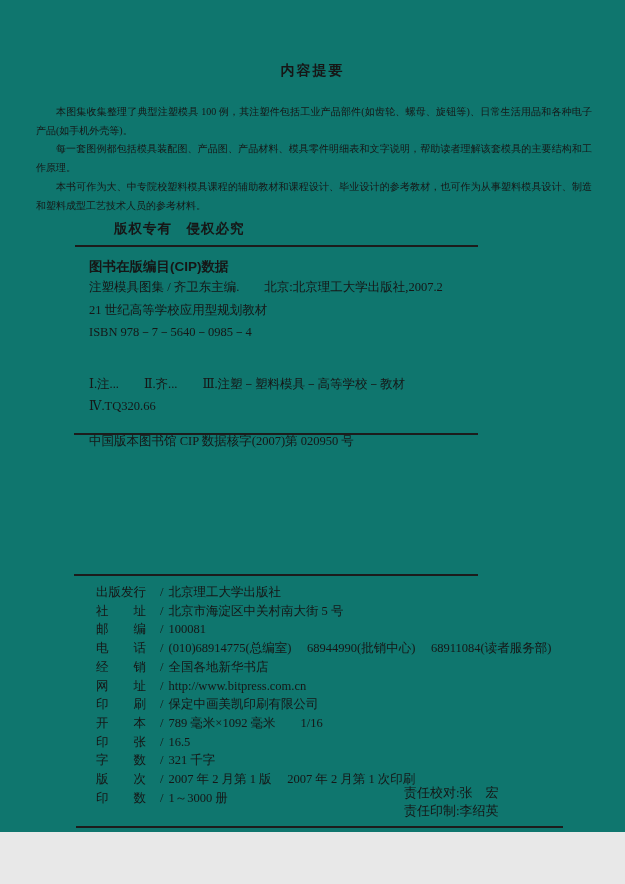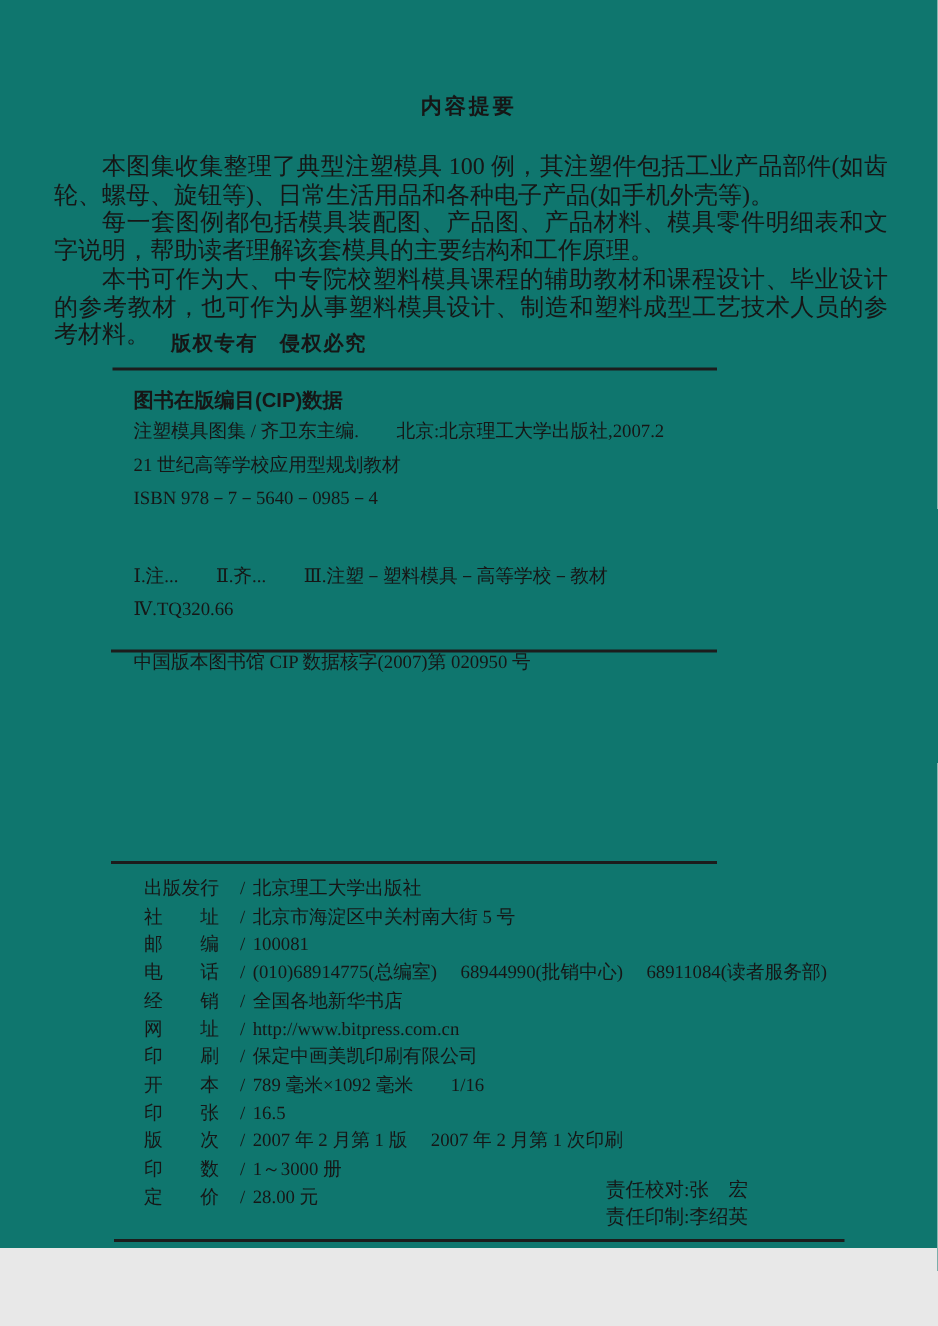--- a/index.html
+++ b/index.html
@@ -19,21 +19,21 @@
     top: 62px; left: 0; right: 0;
     text-align: center;
     font-family: "Liberation Sans", "DejaVu Sans", sans-serif;
     font-size: 14px;
     font-weight: bold;
     letter-spacing: 2px;
   }
   .summary-paragraphs {
     position: absolute;
     top: 103px; left: 36px; width: 556px;
-    font-size: 16px;
+    font-size: 10px;
     line-height: 18.7px;
     text-align: justify;
   }
   .summary-paragraphs p { text-indent: 2em; }
   .copyright-notice {
     position: absolute;
     top: 220px; left: 114px;
     font-family: Liberation Serif, serif;
     font-size: 13.5px;
     font-weight: bold;
@@ -124,23 +124,23 @@
   <div class="publishing-block">
     <div class="pub-row"><span class="pub-label">出版发行</span><span class="pub-slash">/</span><span class="pub-value">北京理工大学出版社</span></div>
     <div class="pub-row"><span class="pub-label">社　　址</span><span class="pub-slash">/</span><span class="pub-value">北京市海淀区中关村南大街 5 号</span></div>
     <div class="pub-row"><span class="pub-label">邮　　编</span><span class="pub-slash">/</span><span class="pub-value">100081</span></div>
     <div class="pub-row"><span class="pub-label">电　　话</span><span class="pub-slash">/</span><span class="pub-value">(010)68914775(总编室)　 68944990(批销中心)　 68911084(读者服务部)</span></div>
     <div class="pub-row"><span class="pub-label">经　　销</span><span class="pub-slash">/</span><span class="pub-value">全国各地新华书店</span></div>
     <div class="pub-row"><span class="pub-label">网　　址</span><span class="pub-slash">/</span><span class="pub-value">http://www.bitpress.com.cn</span></div>
     <div class="pub-row"><span class="pub-label">印　　刷</span><span class="pub-slash">/</span><span class="pub-value">保定中画美凯印刷有限公司</span></div>
     <div class="pub-row"><span class="pub-label">开　　本</span><span class="pub-slash">/</span><span class="pub-value">789 毫米×1092 毫米　　1/16</span></div>
     <div class="pub-row"><span class="pub-label">印　　张</span><span class="pub-slash">/</span><span class="pub-value">16.5</span></div>
+    <div class="pub-row"><span class="pub-label">字　　数</span><span class="pub-slash">/</span><span class="pub-value">321 千字</span></div>
     <div class="pub-row"><span class="pub-label">版　　次</span><span class="pub-slash">/</span><span class="pub-value">2007 年 2 月第 1 版　 2007 年 2 月第 1 次印刷</span></div>
     <div class="pub-row"><span class="pub-label">印　　数</span><span class="pub-slash">/</span><span class="pub-value">1～3000 册</span></div>
-    <div class="pub-row"><span class="pub-label">定　　价</span><span class="pub-slash">/</span><span class="pub-value">28.00 元</span></div>
   </div>
 
   <div class="responsibility">
     <div>责任校对:张　宏</div>
     <div>责任印制:李绍英</div>
   </div>
 
   <div class="hr hr4"></div>
 
   <div class="quality-notice">图书出现印装质量问题,本社负责调换</div>

